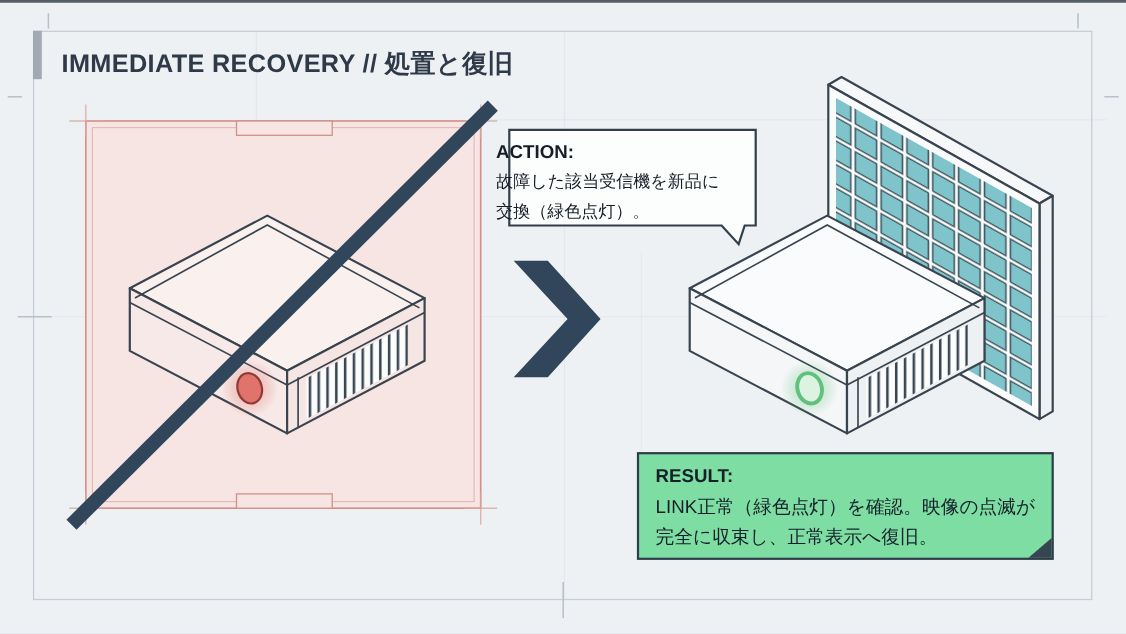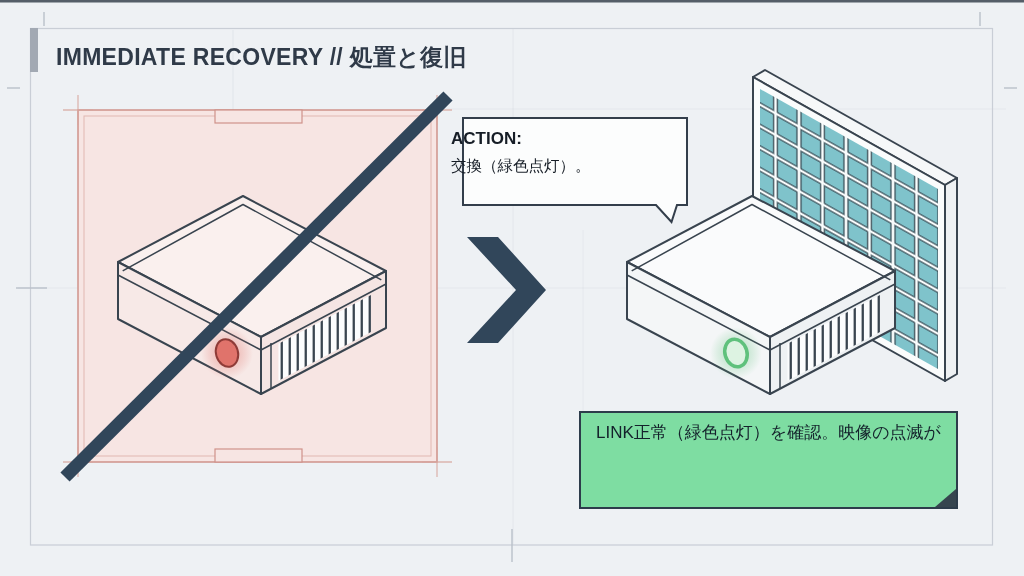--- a/index.html
+++ b/index.html
@@ -126,20 +126,23 @@
   <g>
     <rect x="580" y="412" width="377" height="96" fill="#7edda2" stroke="#2d3c4b" stroke-width="2"></rect>
     <path d="M935,507 L956,507 L956,489 Z" fill="#36454f"></path>
   </g>
 </svg>
 
 <h1 class="page-title">IMMEDIATE RECOVERY // 処置と復旧</h1>
 
 <div class="callout-text action-text">
   <span class="label">ACTION:</span>
+  <span class="line">故障した該当受信機を新品に</span>
   <span class="line">交換（緑色点灯）。</span>
 </div>
 
 <div class="callout-text result-text">
+  <span class="label">RESULT:</span>
   <span class="line">LINK正常（緑色点灯）を確認。映像の点滅が</span>
+  <span class="line">完全に収束し、正常表示へ復旧。</span>
 </div>
 
 </div>
 
 </body></html>

